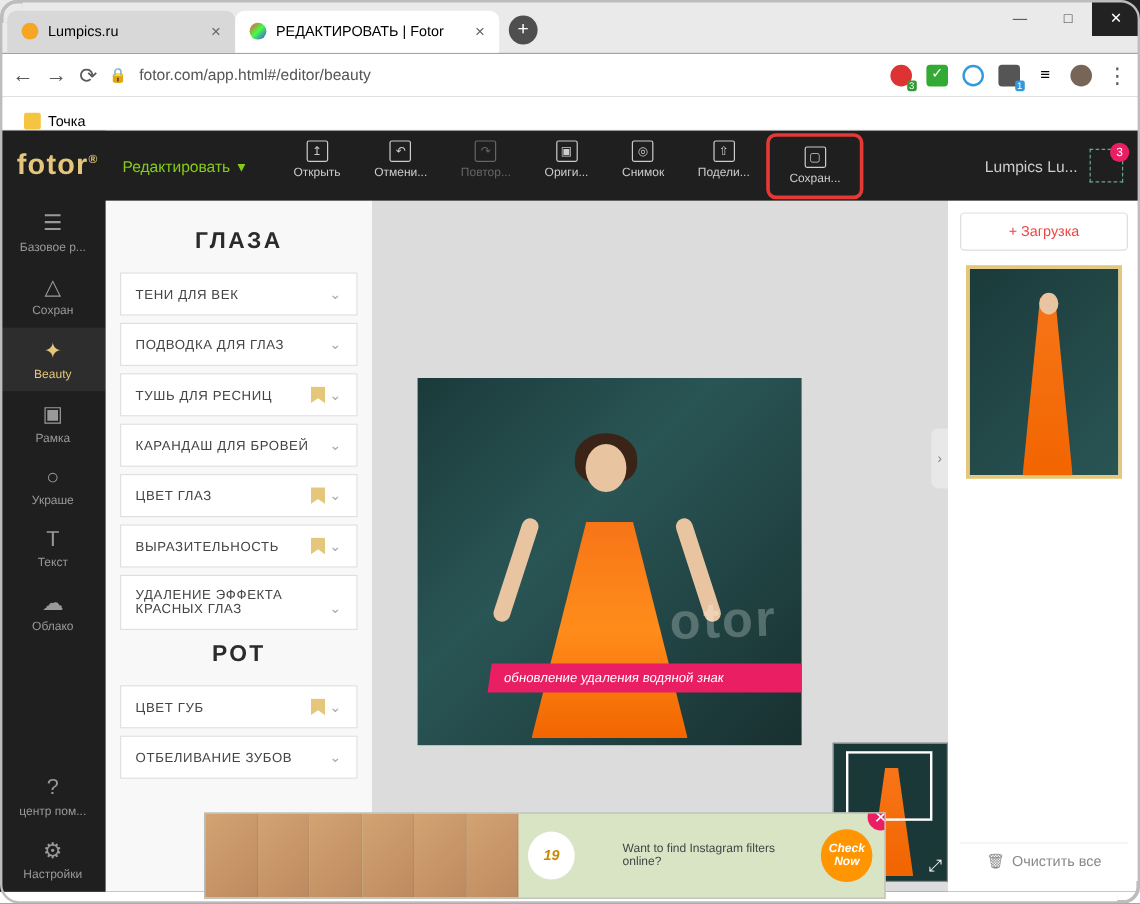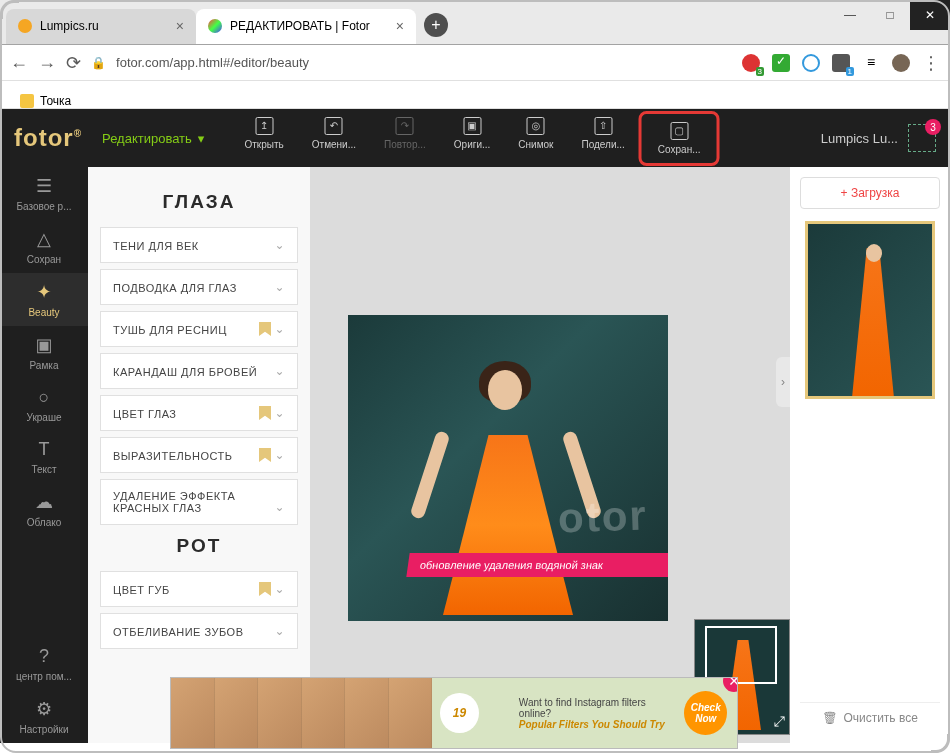--- a/index.html
+++ b/index.html
@@ -307,21 +307,20 @@
     <div class="ad-face"></div>
       <div class="ad-face"></div>
       <div class="ad-face"></div>
       <div class="ad-face"></div>
       <div class="ad-face"></div>
       <div class="ad-face"></div>
   </div>
   <div class="ad-badge">19</div>
   <div>
     <div class="ad-text">Want to find Instagram filters online?</div>
-    <div class="ad-text ad-text-line2">Popular Filters You Should Try</div>
   </div>
   <div class="ad-cta">
       <span>Check</span>
       <span>Now</span>
     </div>
   <div class="ad-close">✕</div>
 </div>
 
 <div class="cap-border"></div>
 

